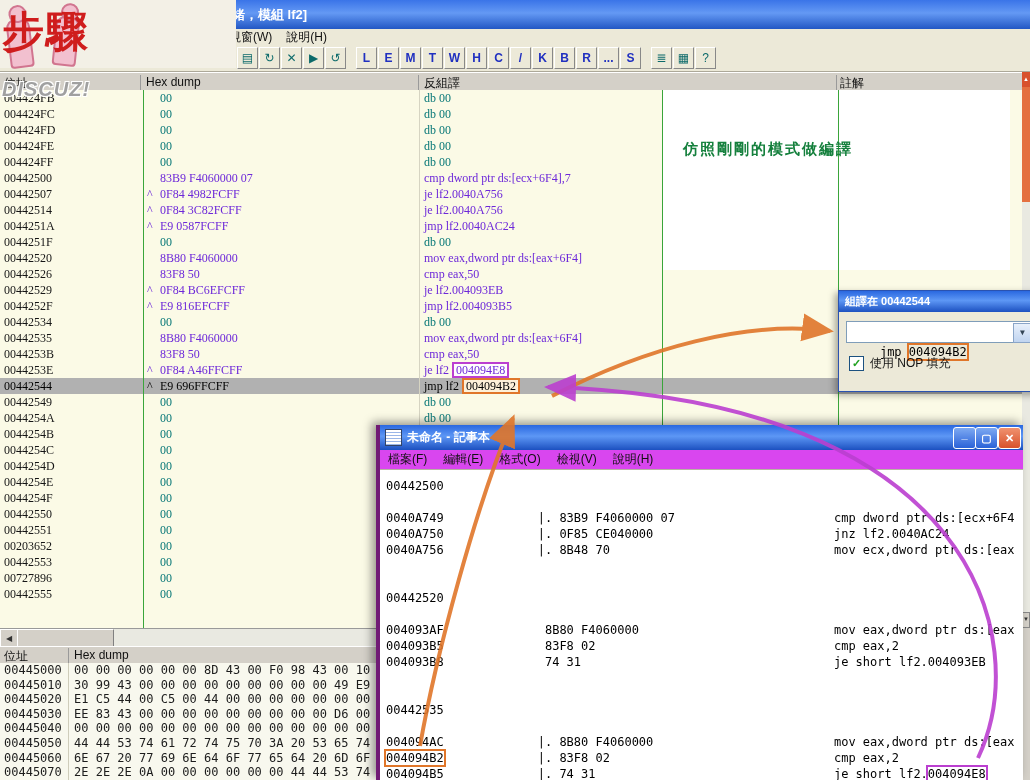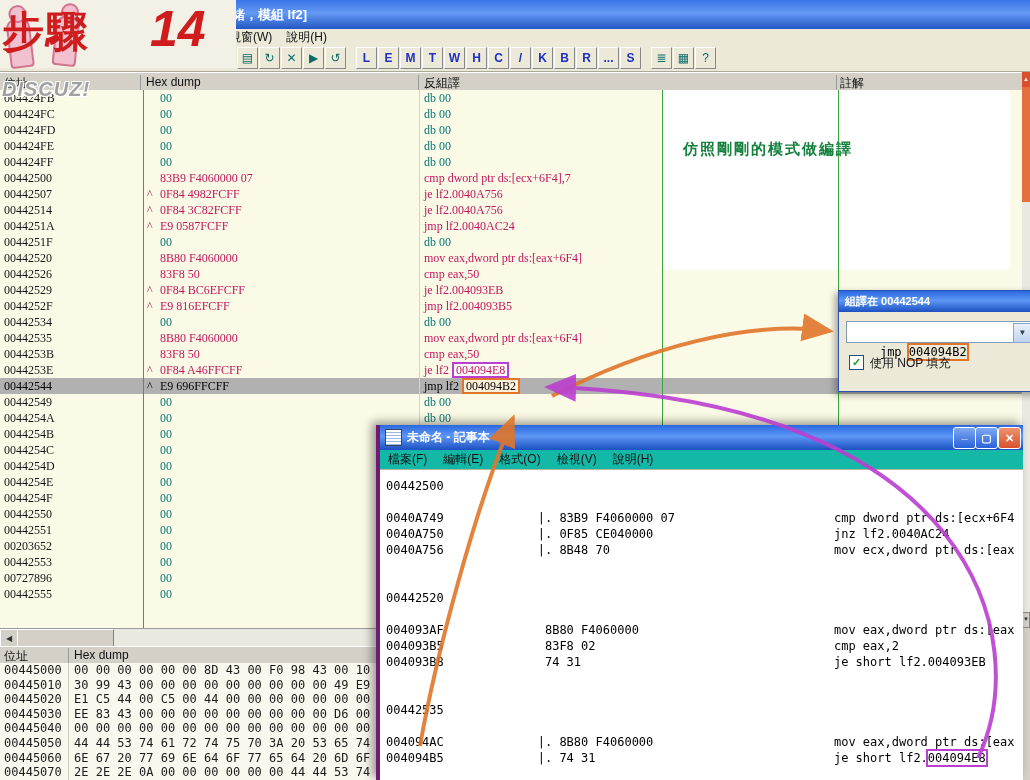--- a/index.html
+++ b/index.html
@@ -35,21 +35,21 @@
   .gline{position:absolute;top:0;height:538px;width:1px;background:#3aa53a}
   .grayline{position:absolute;top:0;height:538px;width:1px;background:#d6d4c2}
   .cpu-row{position:relative;height:16px;font-size:12px;line-height:16px;
     font-family:Liberation Serif, serif;white-space:pre}
   .cpu-row span{position:absolute;top:0}
   .c-addr{left:4px;color:#151515}
   .c-caret{left:147px}
   .c-hex{left:160px}
   .c-dis{left:424px}
   .db{color:#077777}
-  .code{color:#be185d}
+  .code{color:#6d28d9}
   .cpu-row.selected{background:#b1b1b1}
   .cpu-row.selected span{color:#000}
   .opbox{display:inline-block;border:2px solid;padding:0 2px;line-height:12px;
     vertical-align:top;box-sizing:border-box;height:16px}
   .opbox.orange{border-color:#e0762a;background:#fdf0d8}
   .opbox.purple{border-color:#bb3fd0;background:#fffdfd}
   #annotation{position:absolute;left:683px;top:50px;font-size:15px;color:#15803d;
     letter-spacing:2px;font-weight:bold}
 
   
@@ -87,21 +87,21 @@
     border:1px solid #2a52b0;box-shadow:-3px 3px 7px rgba(0,0,0,.35);z-index:20}
   #dlg-title{height:21px;background:linear-gradient(180deg,#2a68e0,#5d97f5 45%,#1c50c0);
     color:#fff;font-size:11px;font-weight:bold;line-height:21px;padding-left:6px}
   #dlg-input{position:absolute;left:7px;top:30px;width:188px;height:22px;background:#fff;
     border:1px solid #7f9db9;font-family:"DejaVu Sans Mono",monospace;font-size:12px;
     line-height:20px;padding-left:4px;white-space:pre;box-sizing:border-box}
   #dlg-drop{position:absolute;right:1px;top:1px;width:17px;height:18px;
     background:linear-gradient(#e8f0fb,#c0d4f0);border:1px solid #8aa5c8;font-size:8px;
     text-align:center;line-height:18px;color:#345}
   #dlg-drop::after{content:"▼"}
-  #dlg-check-row{position:absolute;left:10px;top:64px;display:flex;
+  #dlg-check-row{position:absolute;left:10px;top:64px;display:flex;align-items:center;
     font-size:12px;color:#111}
   #dlg-checkbox{width:13px;height:13px;background:#fff;border:1px solid #1c5180;
     margin-right:6px;font-size:11px;line-height:12px;text-align:center;font-weight:bold;color:#21a121}
   #dlg-checkbox.checked::after{content:"✓"}
   .npbox{outline:2px solid;outline-offset:0}
   .npbox.orange{outline-color:#e0762a}
   .npbox.purple{outline-color:#bb3fd0}
 
   
   #notepad{left:376px;top:425px;width:647px;height:355px;background:#ece9d8;
@@ -113,21 +113,21 @@
   #np-icon{width:15px;height:15px;margin-right:5px;
     background:repeating-linear-gradient(180deg,#fff 0 2px,#9ab6e8 2px 3px);border:1px solid #334466}
   .np-ctl{position:absolute;top:2px;width:21px;height:20px;border:1px solid #fff;border-radius:3px;
     color:#fff;font-size:11px;display:flex;align-items:center;justify-content:center}
   #np-min{right:47px;background:linear-gradient(#7da9f2,#2a62d8)}
   #np-min::after{content:"_";position:relative;top:-4px}
   #np-max{right:25px;background:linear-gradient(#7da9f2,#2a62d8)}
   #np-max::after{content:"▢"}
   #np-close{right:2px;background:linear-gradient(#f0926f,#d8512c)}
   #np-close::after{content:"✕"}
-  #np-menu{height:19px;background:#14b8a6;border-bottom:1px solid #b8b4a2;
+  #np-menu{height:19px;background:#d946ef;border-bottom:1px solid #b8b4a2;
     font-size:12px;line-height:19px;color:#111}
   #np-menu .menu-item{padding:0 8px}
   #np-lines{position:relative;background:#fff;height:308px;overflow:hidden;
     font-family:"DejaVu Sans Mono",monospace;font-size:12px;line-height:16px;
     padding:8px 0 0 6px;color:#000}
   .np-line{height:16px;white-space:pre}
 
   
   #logo{left:0;top:0;width:236px;height:106px;z-index:40}
   #logo-bg{position:absolute;left:0;top:0;width:236px;height:68px;background:#f3f0e6}
@@ -293,30 +293,30 @@
       <div class="np-line">00442520</div>
       <div class="np-line"></div>
       <div class="np-line">004093AF              8B80 F4060000                           mov eax,dword ptr ds:[eax</div>
       <div class="np-line">004093B5              83F8 02                                 cmp eax,2</div>
       <div class="np-line">004093B8              74 31                                   je short lf2.004093EB</div>
       <div class="np-line"></div>
       <div class="np-line"></div>
       <div class="np-line">00442535</div>
       <div class="np-line"></div>
       <div class="np-line">004094AC             |. 8B80 F4060000                         mov eax,dword ptr ds:[eax</div>
+      <div class="np-line"><span class="npbox orange">004094B2</span>             |. 83F8 02                               cmp eax,2</div>
       <div class="np-line">004094B5             |. 74 31                                 je short lf2.<span class="npbox purple">004094E8</span></div>
     </div>
 </div>
 
 <div class="abs" id="logo">
   <div id="logo-bg"></div>
   <span class="figure" id="fig1"></span>
   <span class="figure" id="fig2"></span>
   <span id="step-text">步驟</span>
-  <span id="step-num">14</span>
   <span id="brand">DISCUZ!</span>
 </div>
 
 <svg id="arrows" width="1030" height="780" viewBox="0 0 1030 780">
   <defs>
     <marker id="mo" markerWidth="9" markerHeight="8" refX="7" refY="3.5" orient="auto">
       <path d="M0,0 L8,3.5 L0,7 Z" fill="#e0762a"></path>
     </marker>
     <marker id="mp" markerWidth="9" markerHeight="8" refX="7" refY="3.5" orient="auto">
       <path d="M0,0 L8,3.5 L0,7 Z" fill="#bb3fd0"></path>

